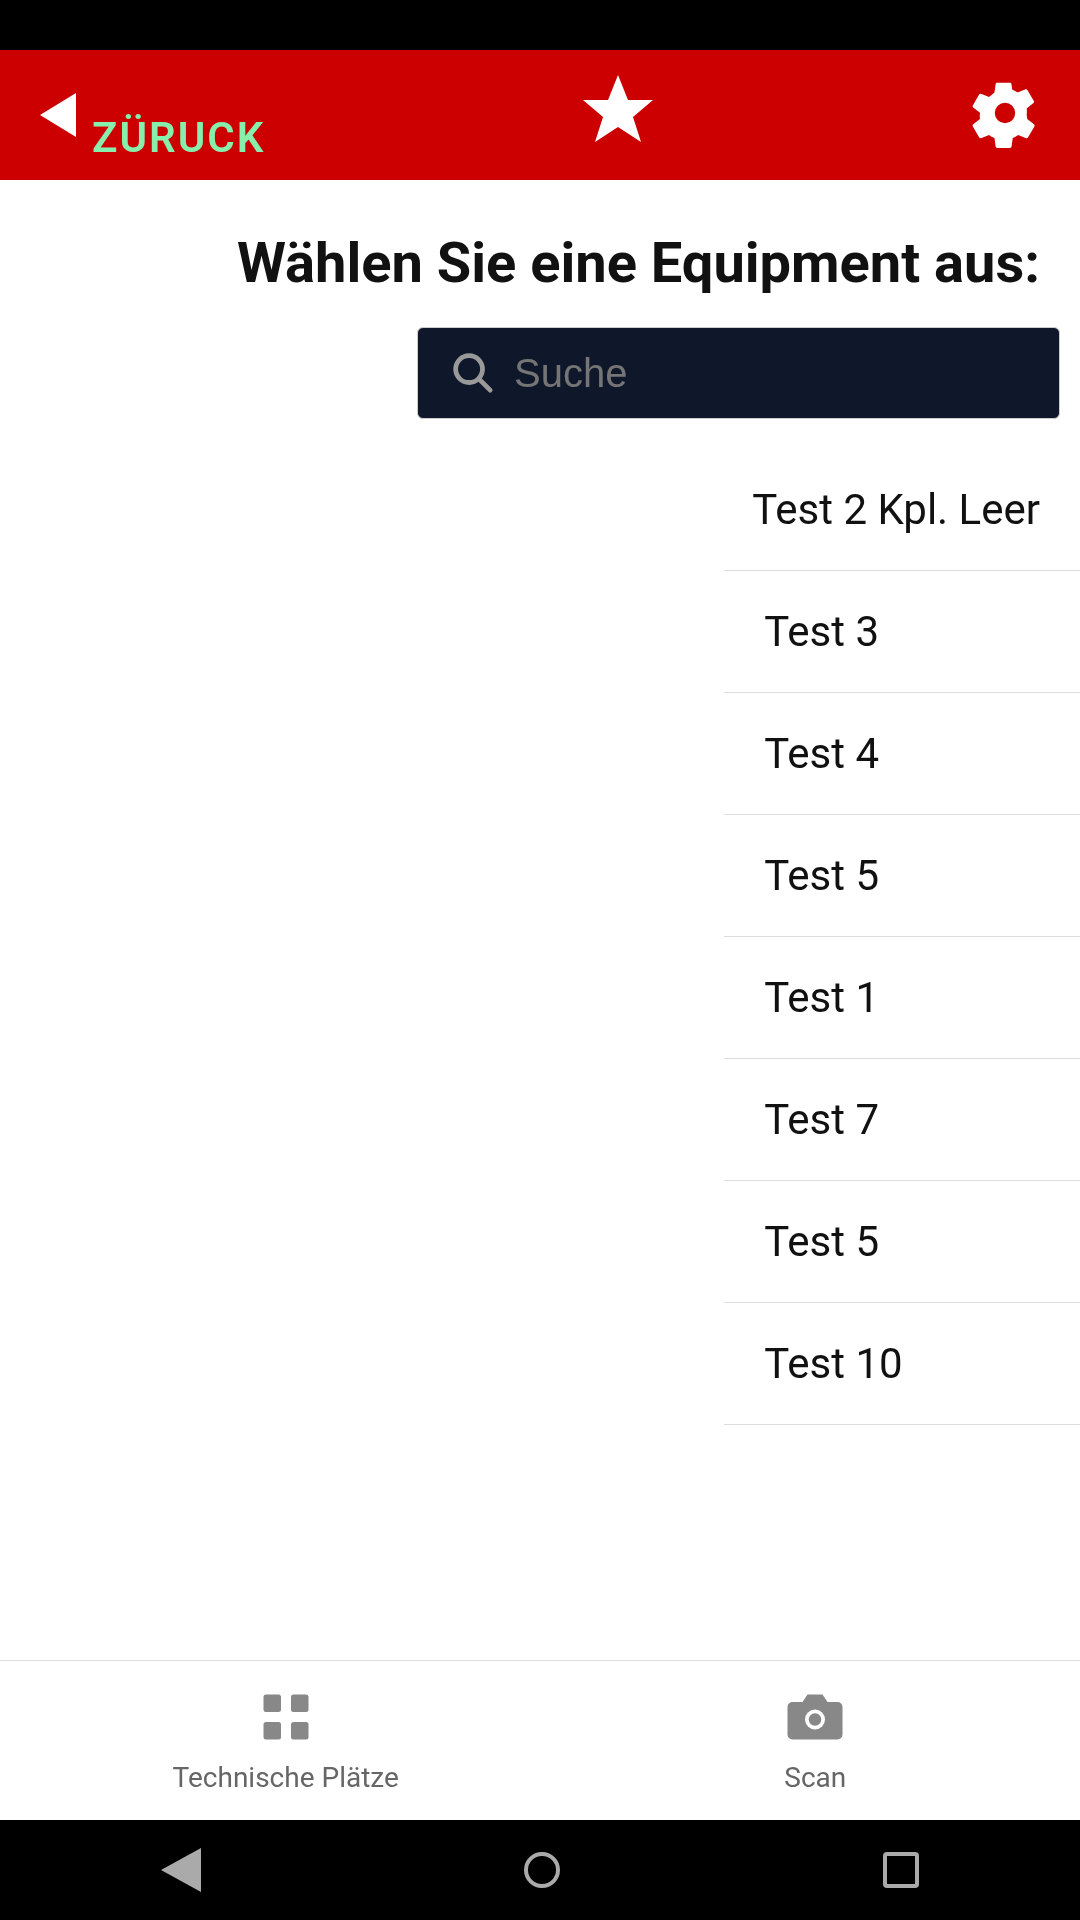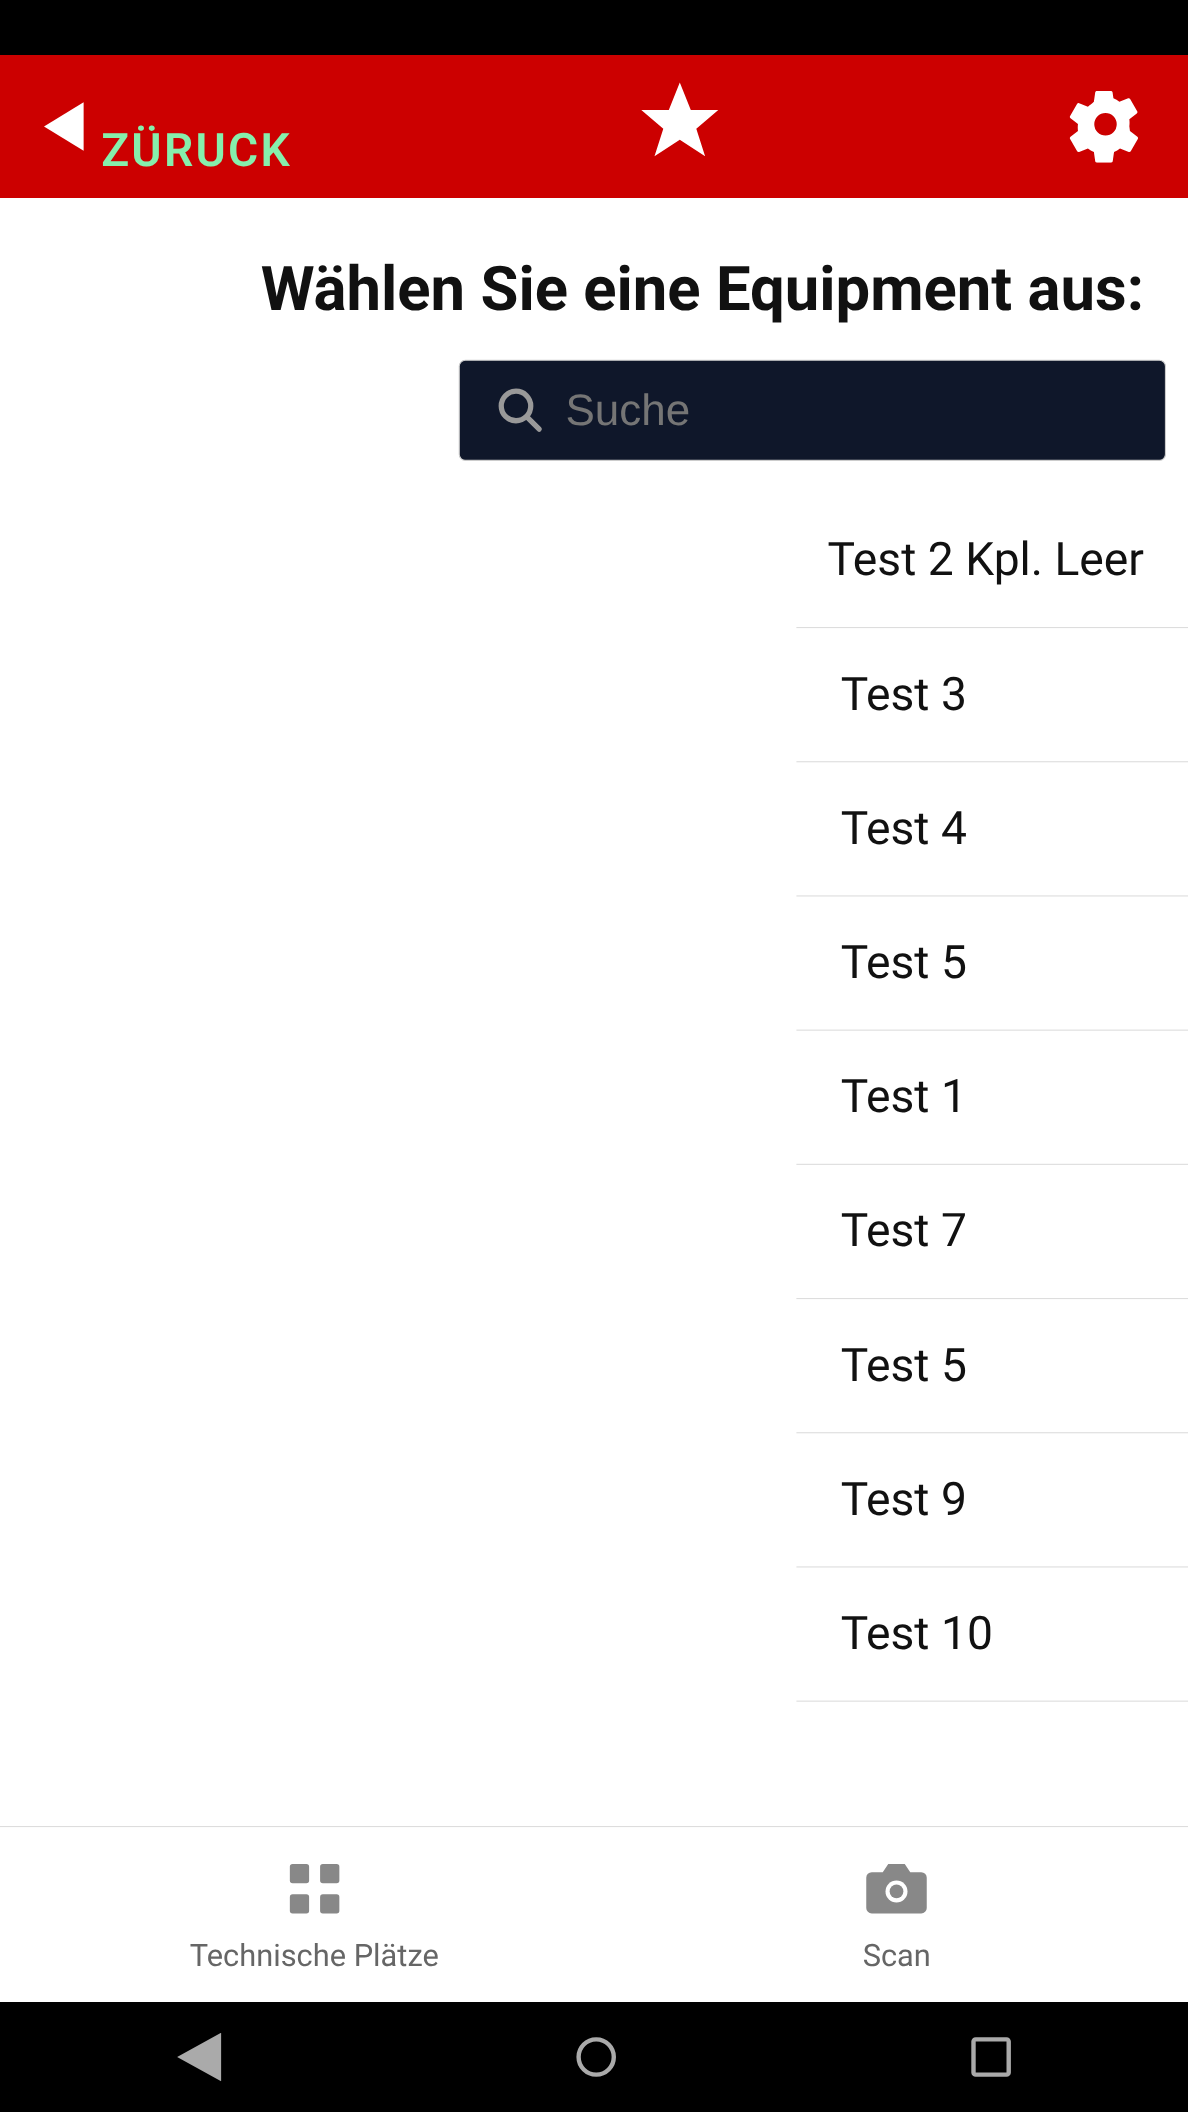--- a/index.html
+++ b/index.html
@@ -276,21 +276,20 @@
   </div>
 
   <div class="equipment-list">
     <div class="list-item">Test 2 Kpl. Leer</div>
     <div class="list-item">Test 3</div>
     <div class="list-item">Test 4</div>
     <div class="list-item">Test 5</div>
     <div class="list-item">Test 1</div>
     <div class="list-item">Test 7</div>
     <div class="list-item">Test 5</div>
-    <div class="list-item">Test 9</div>
     <div class="list-item">Test 10</div>
   </div>
 
 </div>
 
 <div class="bottom-nav">
 
   <div class="bottom-nav-item">
     <div class="bottom-nav-icon inactive">
       <svg viewBox="0 0 24 24" fill="#888888">

